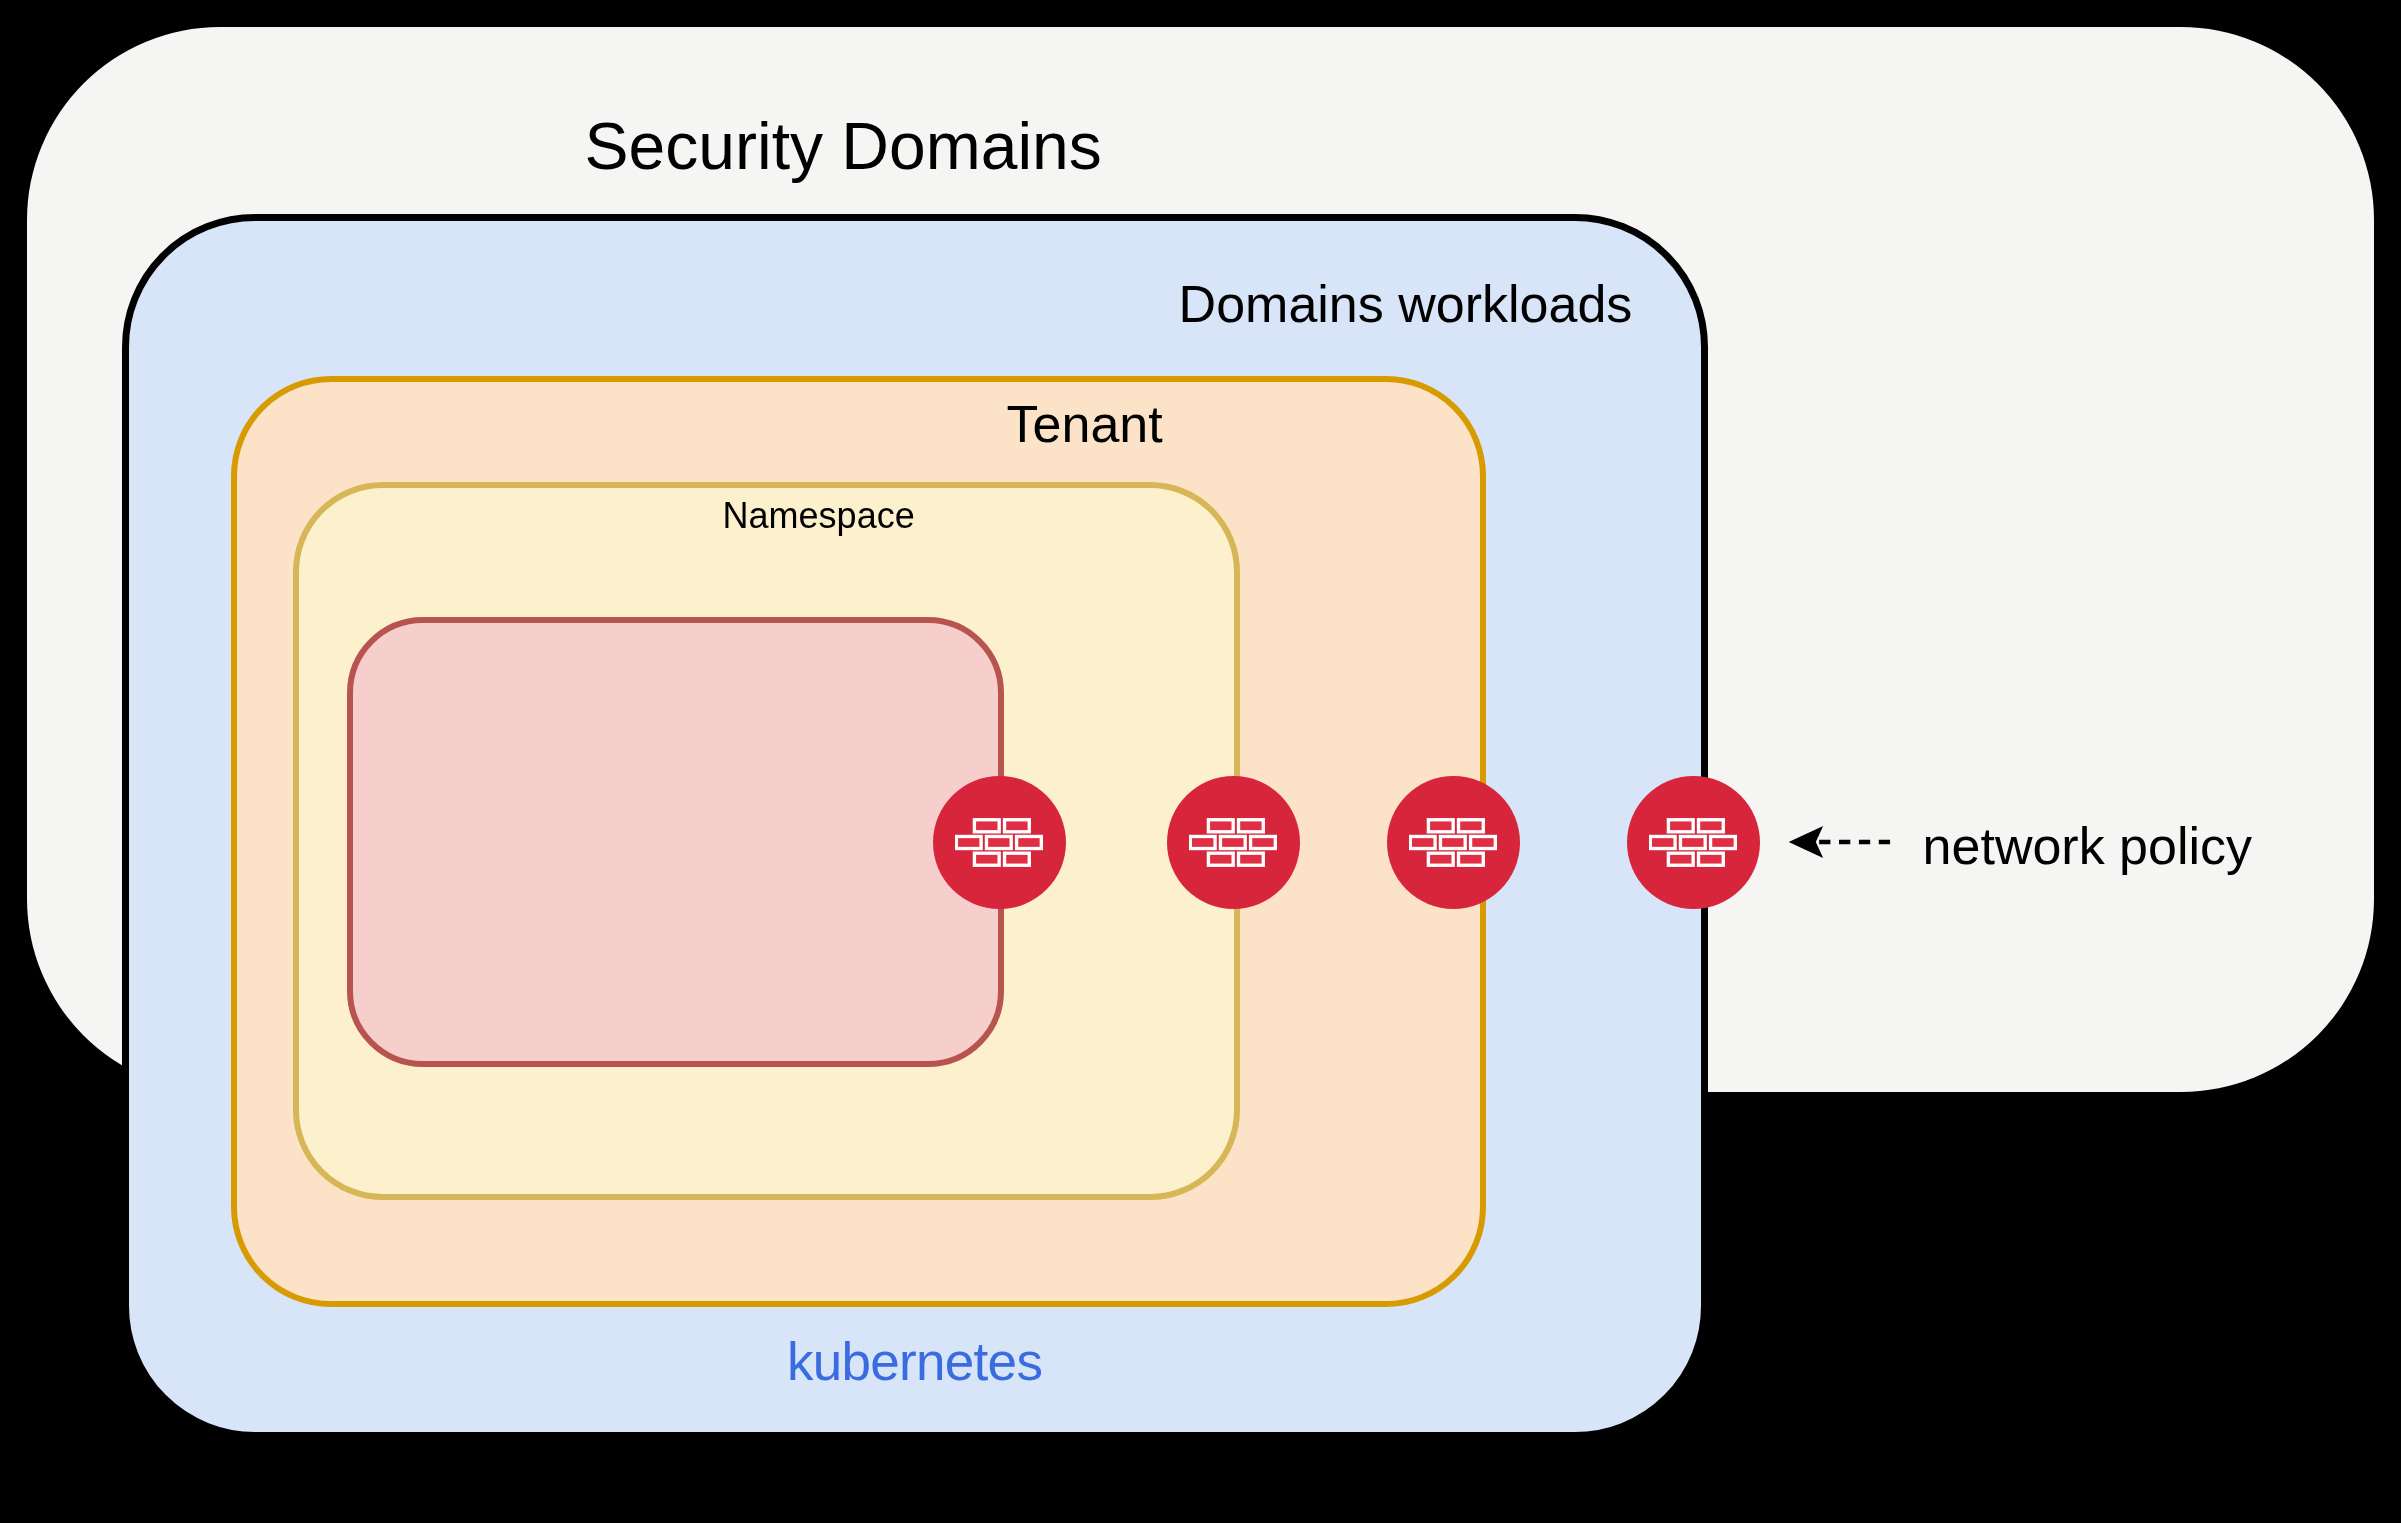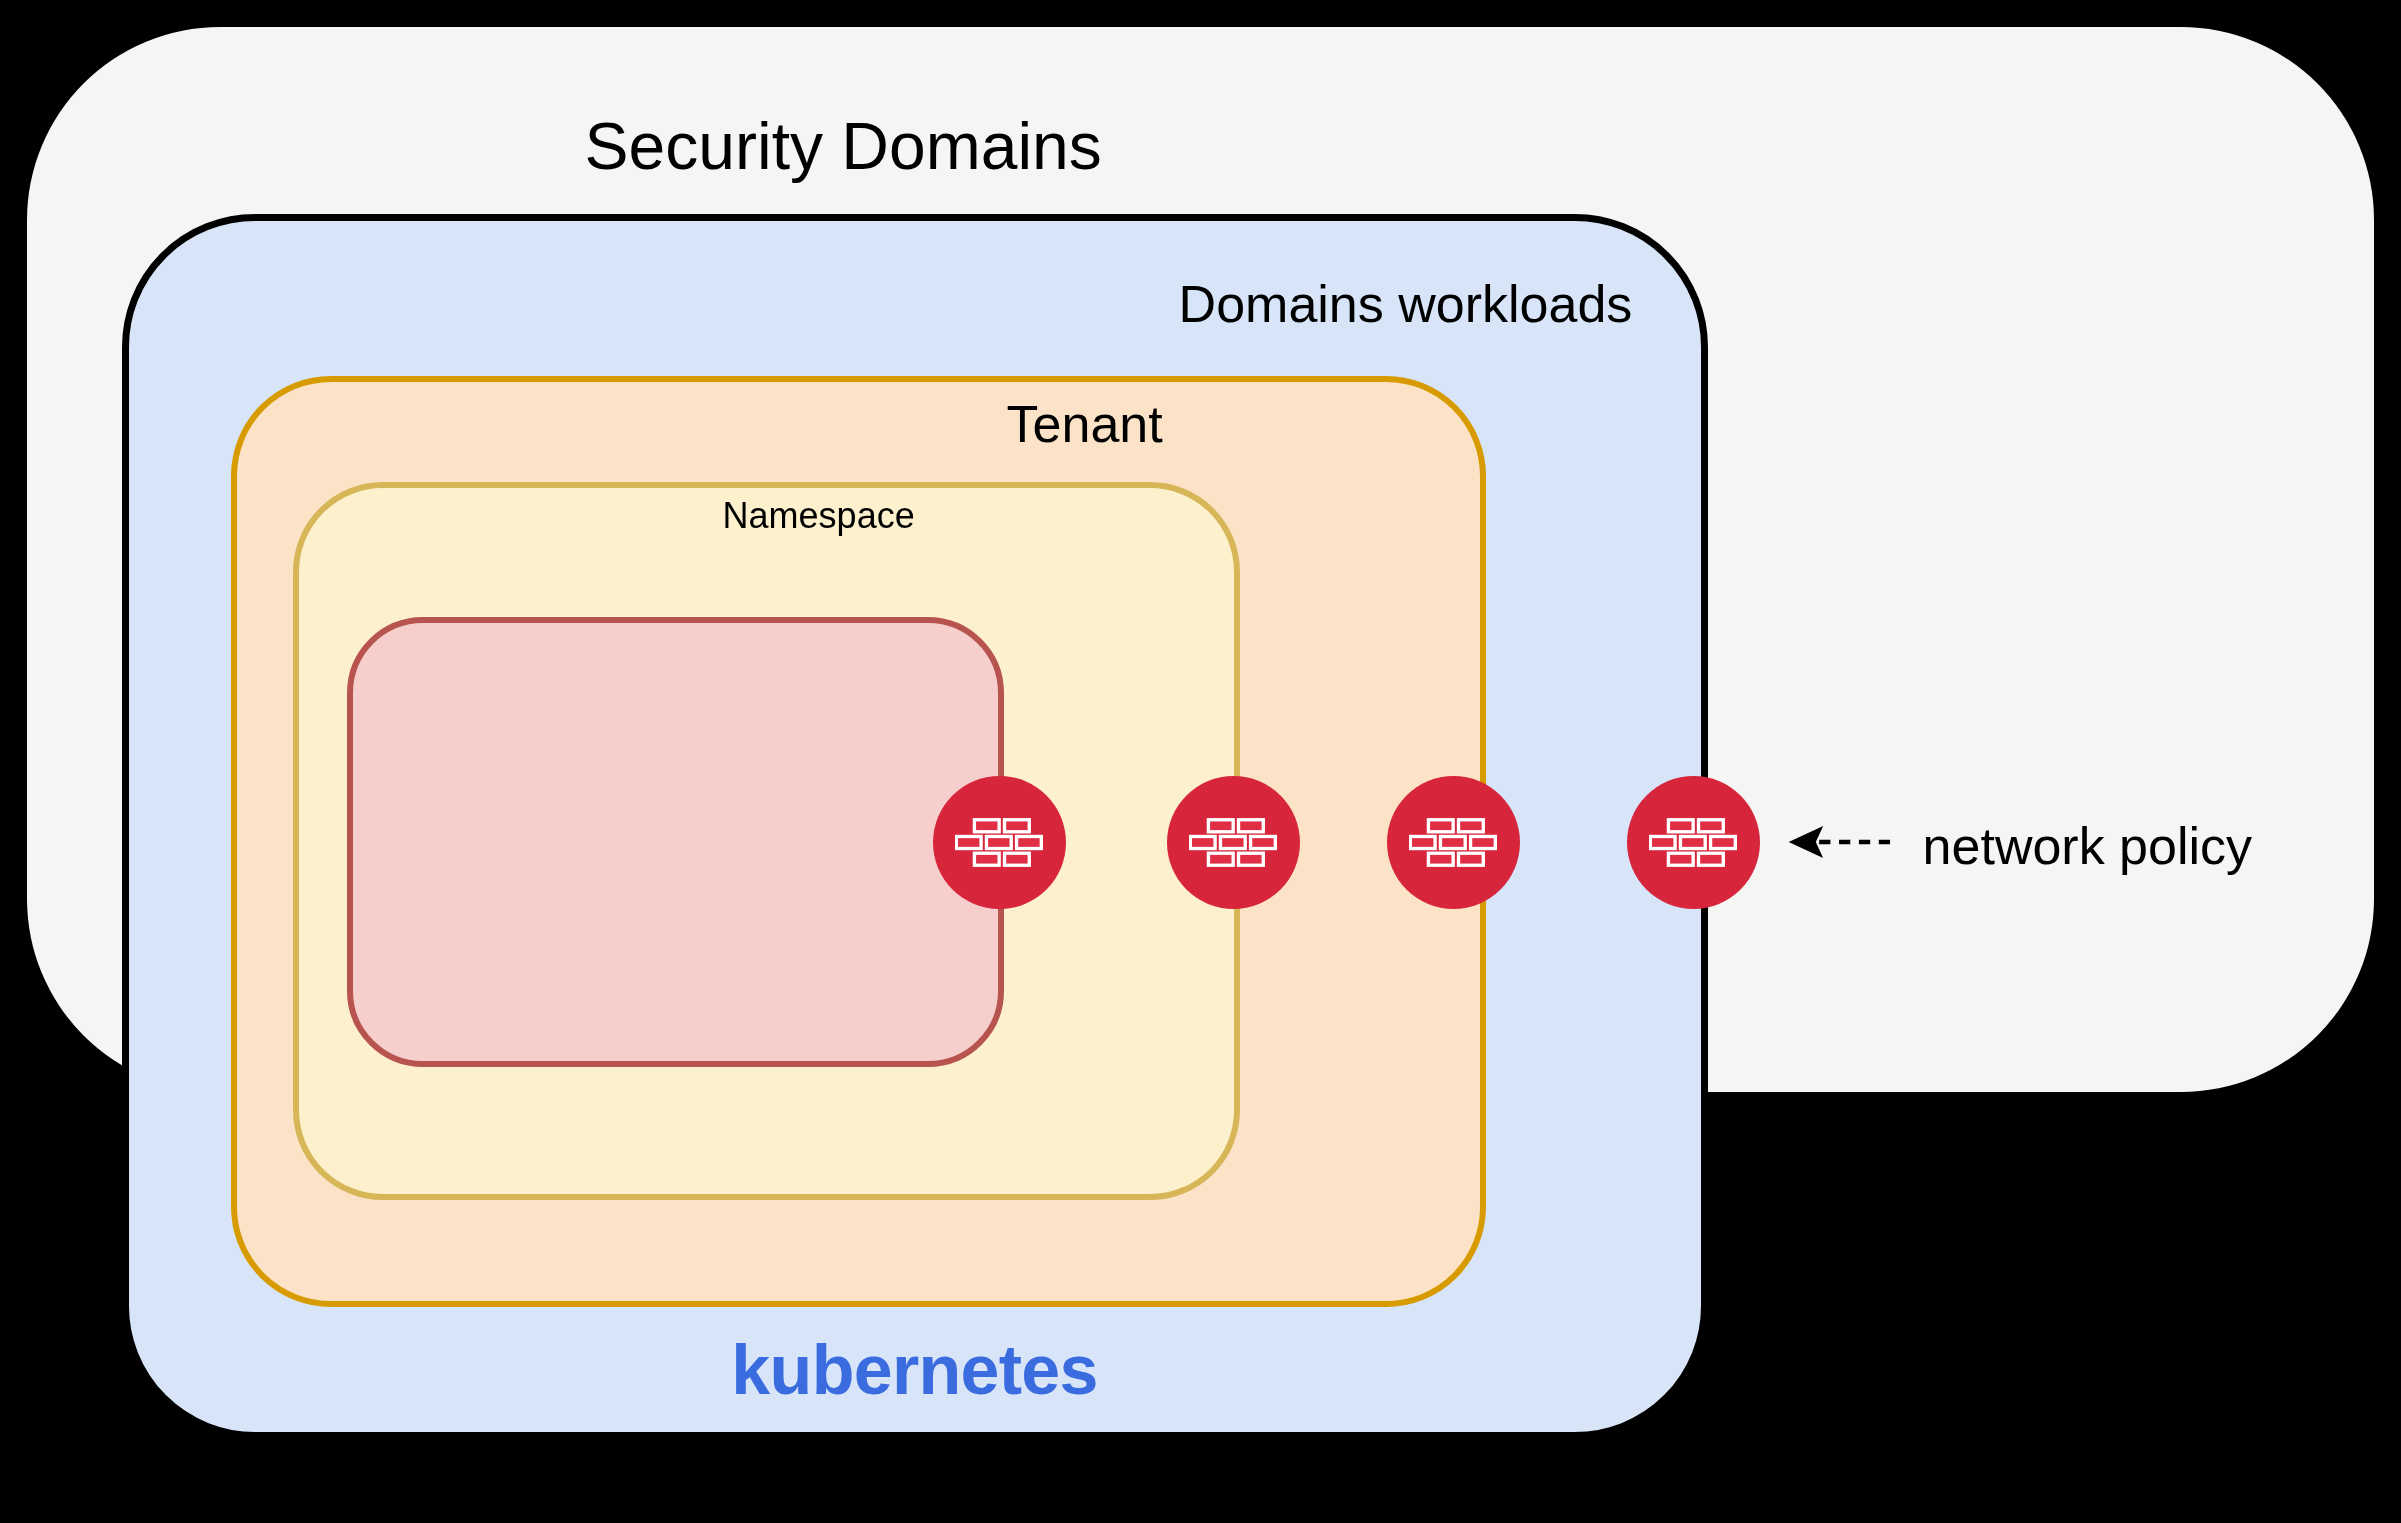--- a/index.html
+++ b/index.html
@@ -65,22 +65,22 @@
     font-size: 66px;
   }
   .cluster-label { left: 1152px; top: 251px; font-size: 52px; }
   .tenant-label  { left: 980px; top: 371px; font-size: 52px; }
   .namespace-label { left: 696px; top: 471px; font-size: 36px; }
   .endpoint-label  { left: 377px;  top: 629px; font-size: 52px; }
   .kubernetes-label {
     left: 95px; top: 1308px;
     width: 1586px;
     text-align: center;
-    font-size: 70px;
-    font-weight: bold;
+    font-size: 53px;
+    font-weight: normal;
     color: #3a6cdf;
     letter-spacing: -0.7px;
   }
   .policy-label { left: 1896px; top: 784px; font-size: 52px; margin-top: 9px; }
   .fw-circle {
     position: absolute;
     top: 749px;
     width: 133px; height: 133px;
     border-radius: 50%;
     background: #d7263c;

